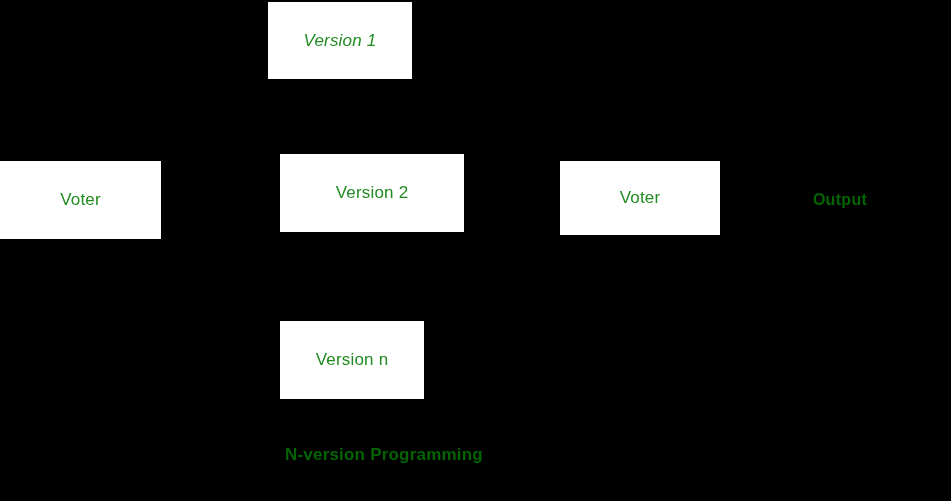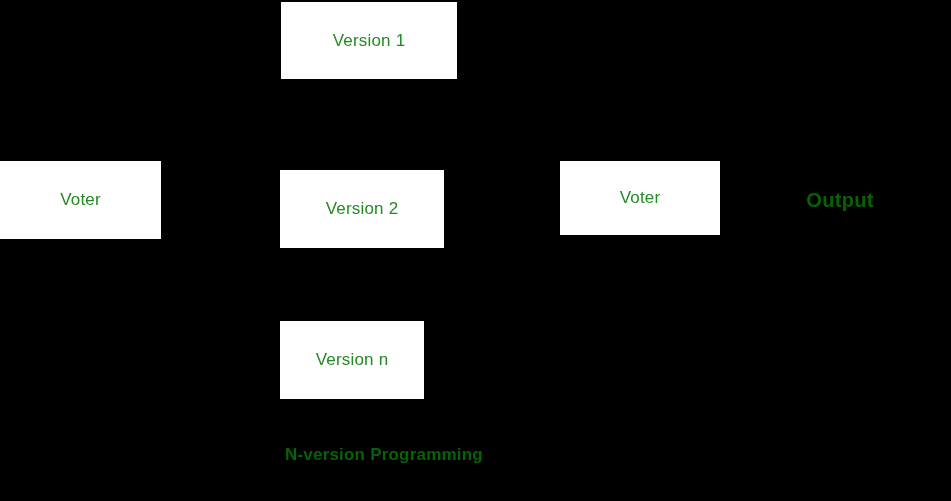--- a/index.html
+++ b/index.html
@@ -24,34 +24,34 @@
     position: absolute;
     background: var(--box-fill);
     color: var(--box-text);
     display: flex;
     align-items: center;
     justify-content: center;
     font-size: 17px;
     font-weight: 400;
     letter-spacing: 0.2px;
   }
-  .node-version1 { left: 281px; top: 2px;   width: 176px; height: 77px; }
+  .node-version1 { left: 268px; top: 2px;   width: 144px; height: 77px; font-style: italic; }
   .node-input    { left: 0px;   top: 161px; width: 161px; height: 78px; }
-  .node-version2 { left: 280px; top: 170px; width: 164px; height: 78px; }
+  .node-version2 { left: 280px; top: 154px; width: 184px; height: 78px; }
   .node-voter    { left: 560px; top: 161px; width: 160px; height: 74px; }
   .node-versionn { left: 280px; top: 321px; width: 144px; height: 78px; }
   .output-label {
     position: absolute;
     left: 780px; top: 161px;
     width: 120px; height: 78px;
     display: flex;
     align-items: center;
     justify-content: center;
     color: var(--accent-text);
-    font-size: 20px;
+    font-size: 16px;
     font-weight: 700;
     letter-spacing: 0.3px;
   }
   .caption {
     position: absolute;
     left: 285px; top: 445px;
     color: var(--accent-text);
     font-size: 17px;
     font-weight: 700;
     letter-spacing: 0.2px;

